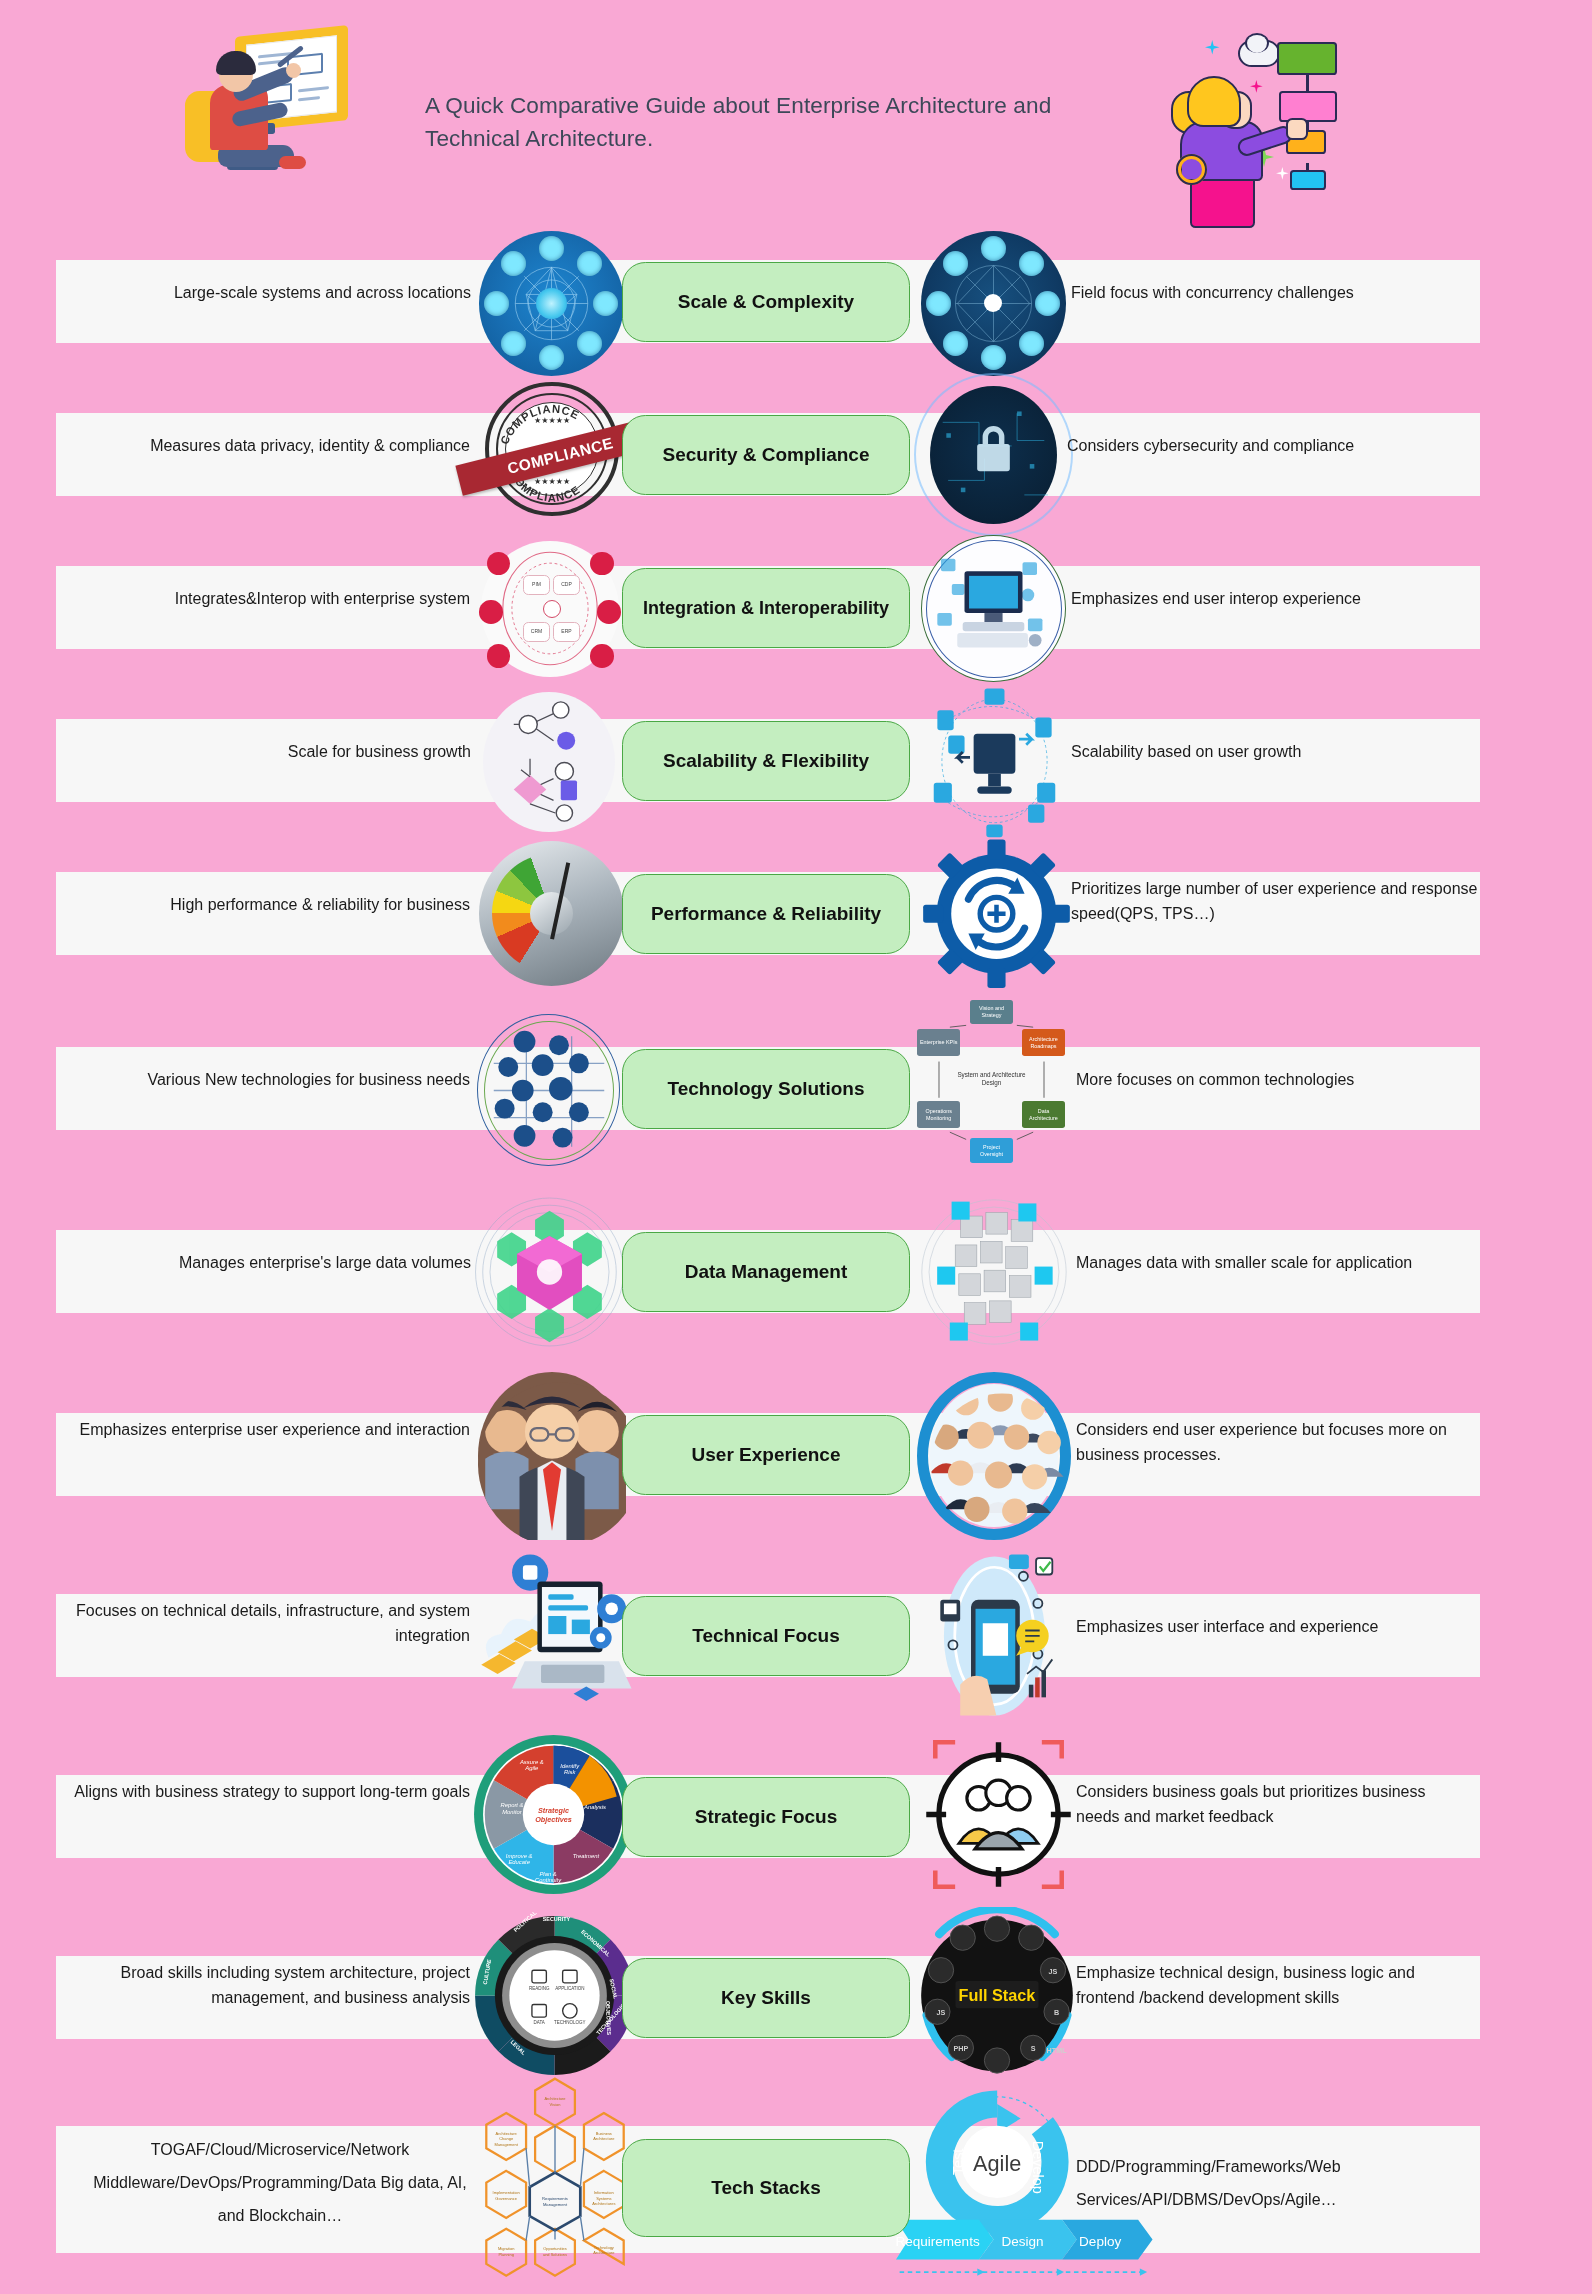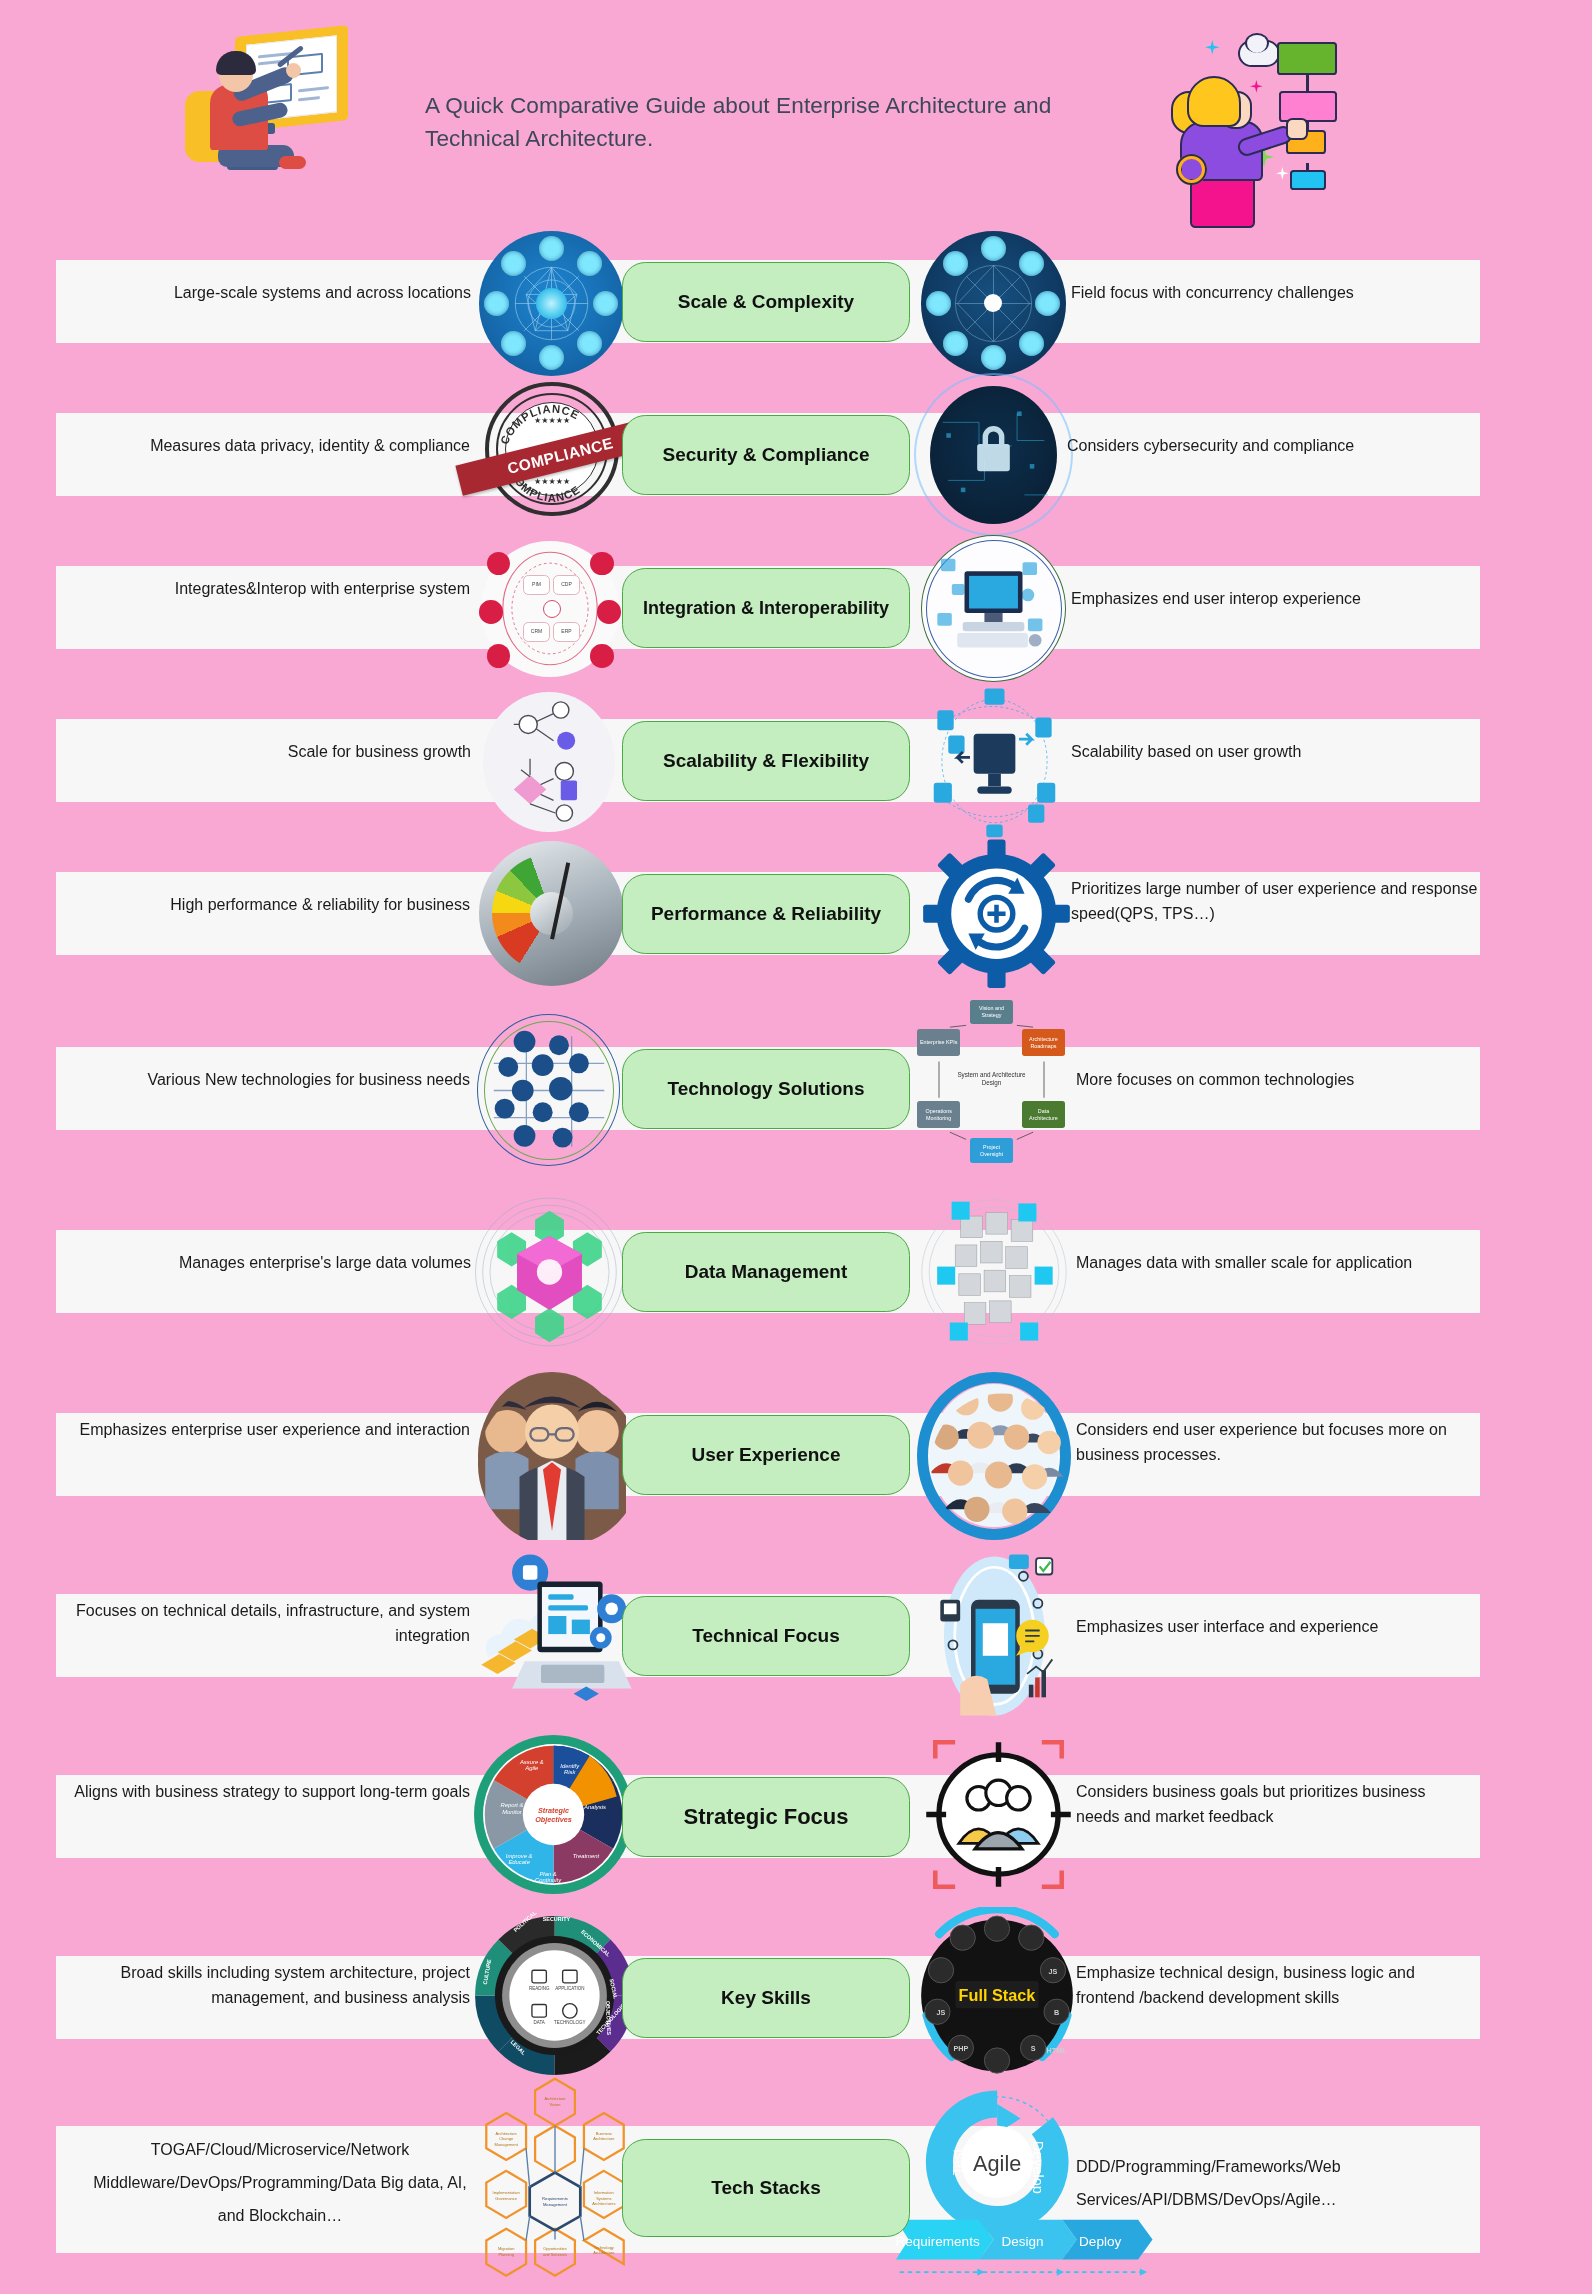--- a/index.html
+++ b/index.html
@@ -295,21 +295,21 @@
           <path d="M58 64 v-8 a12 12 0 0 1 24 0 v8 h-6 v-8 a6 6 0 0 0 -12 0 v8 z"></path>
           <rect x="52" y="64" width="36" height="30" rx="3"></rect>
         </g>
       </svg>
     </div>
     <div class="side-text side-right" style="left:1067px;top:38px;width:380px;">Considers cybersecurity and compliance</div>
   </div>
 
   <div class="row" style="top:548px;height:118px;">
     <div class="band" style="top:18px;height:83px;"></div>
-    <div class="side-text side-left" style="left:81px;top:28px;width:389px;">Integrates&amp;Interop with enterprise system</div>
+    <div class="side-text side-left" style="left:81px;top:38px;width:389px;">Integrates&amp;Interop with enterprise system</div>
     <div class="icon-wrap" style="left:472px;top:-12.7px;width:156px;height:147px;">
       <div class="circ" style="inset:5.4px 9px;background:#fafafa;"></div>
       <svg width="156" height="147" viewBox="0 0 172 162" style="position:absolute;">
         <ellipse cx="86" cy="81" rx="52" ry="62" fill="none" stroke="#e06a86" stroke-width="1.2"></ellipse>
         <ellipse cx="86" cy="81" rx="42" ry="50" fill="none" stroke="#e06a86" stroke-width="1" stroke-dasharray="3 3"></ellipse>
       </svg>
       <div class="cir" style="left:51px;top:40px;width:27px;height:20px;background:#fff;
            border:0.9px solid #e3b3be;border-radius:5.4px;"></div>
       <div class="lbl" style="left:51px;top:46px;width:27px;color:#444;">PIM</div>
       <div class="cir" style="left:81px;top:40px;width:27px;height:20px;background:#fff;
@@ -720,21 +720,21 @@
             <text x="84" y="173">Continuity</text>
           <text x="52" y="146">Improve &amp;</text>
             <text x="52" y="153">Educate</text>
           <text x="44" y="90">Report &amp;</text>
             <text x="44" y="97">Monitor</text>
           <text x="66" y="42">Assure &amp;</text>
             <text x="66" y="49">Agile</text>
         </g>
       </svg>
     </div>
-    <div class="pill" style="left:622px;top:20px;width:288px;height:80px;font-size:22px;">Strategic Focus</div>
+    <div class="pill" style="left:622px;top:20px;width:288px;height:80px;font-size:19px;">Strategic Focus</div>
     <div class="icon-wrap" style="left:919px;top:-31px;width:159px;height:177px;">
       <svg width="159" height="177" viewBox="0 0 176 196" style="position:absolute;">
         <g stroke="#ef5b5b" stroke-width="5" fill="none">
           <path d="M18 36 v-18 h22"></path>
             <path d="M158 36 v-18 h-22"></path>
           <path d="M18 160 v18 h22"></path>
             <path d="M158 160 v18 h-22"></path>
         </g>
         <circle cx="88" cy="98" r="66" fill="#fff" stroke="#111" stroke-width="6"></circle>
         <g stroke="#111" stroke-width="6">

